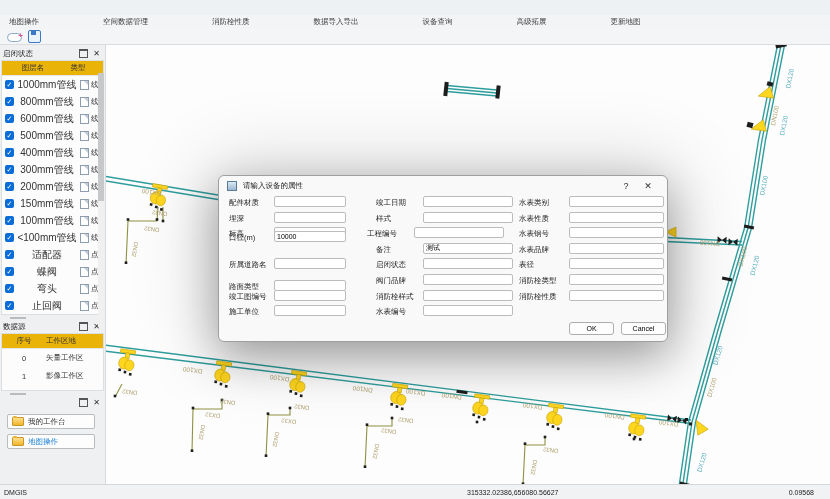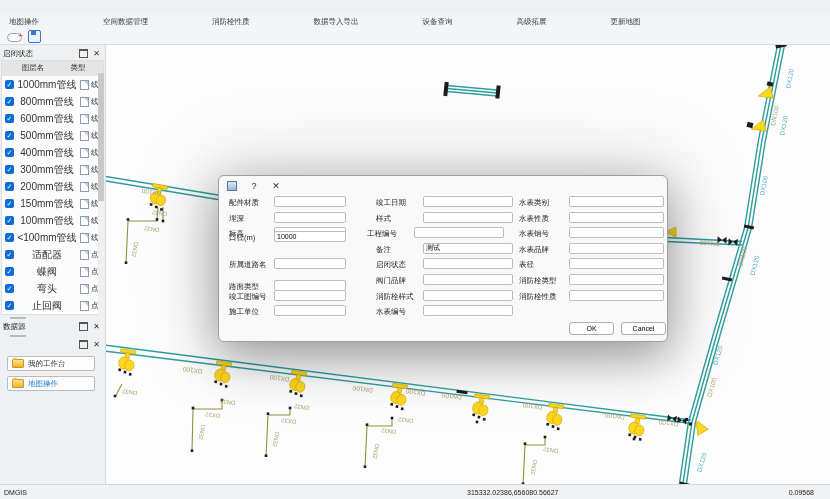--- a/index.html
+++ b/index.html
@@ -18,21 +18,21 @@
   .tb-save{width:11px;height:11px;border:1.4px solid #3c78c8;border-radius:2px;position:relative;background:#eaf2fb;}
   .tb-save:before{content:"";position:absolute;left:2px;top:0;width:5px;height:4px;background:#3c78c8;}
 
   
   .leftcol{position:absolute;left:0;top:45px;width:106px;height:439px;background:#eef0f2;border-right:1px solid #d7dadd;box-sizing:border-box;}
   .ptitle{height:13px;display:flex;align-items:center;padding:0 3px;background:#eef0f2;}
   .ptitle .t{flex:1;color:#222;}
   .dockbtn{width:7px;height:6px;border:1px solid #555;border-top:2px solid #555;margin-right:5px;}
   .closebtn{color:#333;font-size:8px;line-height:6px;margin-right:2px;}
   .panel-body{background:#fcfcfc;border:1px solid #dcdfe2;margin:0 1px;}
-  .lheader{display:flex;height:14px;align-items:center;border-bottom:1px solid #e4e6e8;background:#e5e5e5;}
+  .lheader{display:flex;height:14px;align-items:center;border-bottom:1px solid #e4e6e8;background:#eab308;}
   .lheader .h1{width:62px;text-align:center;}
   .lheader .h2{width:28px;text-align:center;}
   .lrow{display:flex;align-items:center;height:17px;}
   .cb{width:9px;height:9px;border-radius:2px;margin-left:3px;display:flex;align-items:center;justify-content:center;color:#fff;font-size:7px;line-height:9px;}
   .lname{flex:1;text-align:center;font-size:10px;white-space:nowrap;overflow:hidden;}
   .doc{width:7px;height:8px;border:1px solid #8d9db0;background:#fff;position:relative;margin-right:2px;flex:none;}
   .doc:before{content:"";position:absolute;right:0;top:0;border:2px solid #c3ccd6;border-left-color:transparent;border-bottom-color:transparent;}
   .ltype{width:12px;text-align:left;flex:none;}
   .vscroll{position:absolute;right:1px;top:28px;width:6px;height:253px;background:#f0f0f0;}
   .vthumb{position:absolute;left:0;top:0;width:6px;height:128px;background:#c6c8ca;}
@@ -338,20 +338,36 @@
       </div>
     <div class="splitter">
         <i></i>
       </div>
 
     <div class="ptitle">
       <span class="t">数据源</span>
       <span class="dockbtn"></span>
       <span class="closebtn">✕</span>
     </div>
+    <div class="panel-body" style="height:56px;">
+      <div class="lheader">
+        <span class="ds-i">序号</span>
+        <span class="ds-w">工作区地</span>
+      </div>
+      <div id="ds-rows">
+          <div class="dsrow">
+            <span class="ds-i">0</span>
+            <span class="ds-w">矢量工作区</span>
+          </div>
+          <div class="dsrow">
+            <span class="ds-i">1</span>
+            <span class="ds-w">影像工作区</span>
+          </div>
+        </div>
+    </div>
     <div class="splitter">
         <i></i>
       </div>
 
     <div class="ptitle">
       <span class="t"></span>
       <span class="dockbtn"></span>
       <span class="closebtn">✕</span>
     </div>
     <div class="shortcut-btn">
@@ -360,20 +376,21 @@
     </div>
     <div class="shortcut-btn" style="color:var(--link-blue);">
       <span class="folder"></span>
       <span>地图操作</span>
     </div>
   </div>
 
   <div class="dialog">
     <div class="dlg-title">
       <span class="dlg-ico"></span>
+      <span class="t">请输入设备的属性</span>
       <span class="dlg-help">?</span>
       <span class="dlg-close">✕</span>
     </div>
     <div class="dcols" id="dlg-fields">
         <div class="drow" style="left: 10px; top: 0px; width: 117px;">
           <label>配件材质</label>
           <input type="text" value="" style="left: 45px; width: 72px;">
         </div>
         <div class="drow" style="left: 10px; top: 15.6px; width: 117px;">
           <label>埋深</label>

